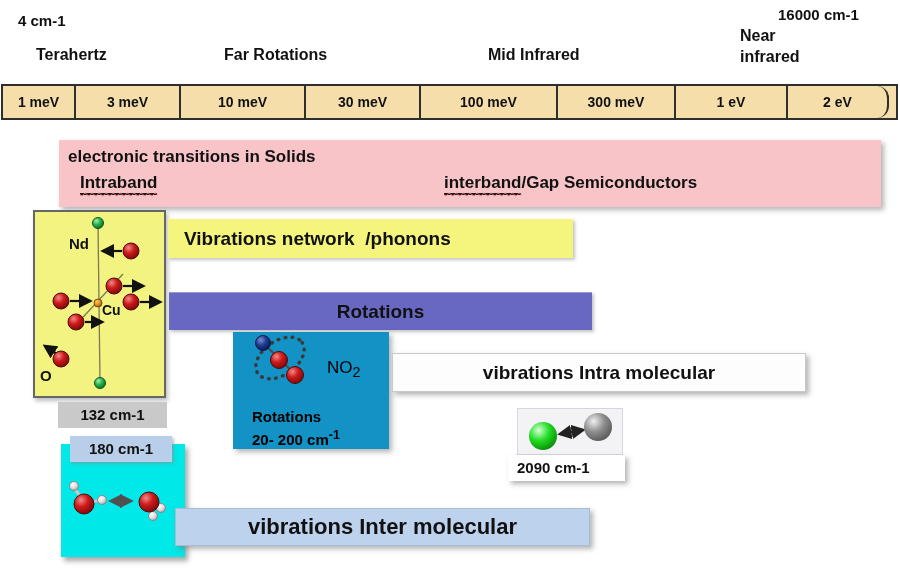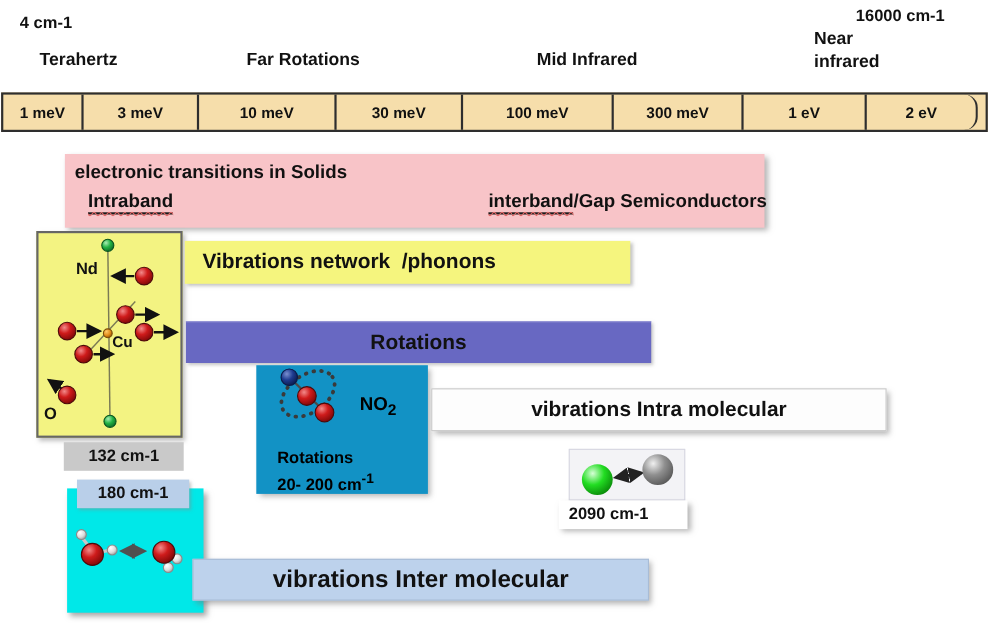--- a/index.html
+++ b/index.html
@@ -18,21 +18,21 @@
          border:2px solid #2e2e2e;background:#f6deab;box-sizing:border-box;}
   .scale .cell{border-right:2px solid #2e2e2e;display:flex;align-items:center;justify-content:center;
                font-size:14px;font-weight:bold;box-sizing:border-box;}
   .scale .cell:last-child{border-right:none;flex:1;}
 
   
   .bar{box-sizing:border-box;}
   .shadow{box-shadow:3px 3px 5px rgba(120,120,120,.55);}
   .shadow-sm{box-shadow:2px 2px 3px rgba(140,140,140,.5);}
 
-  .pink{left:59px;top:140px;width:636px;height:67px;background:#f8c4c8;}
+  .pink{left:59px;top:140px;width:822px;height:67px;background:#f8c4c8;}
   .pink .l1{position:absolute;left:9px;top:7px;font-size:17px;font-weight:bold;}
   .pink .l2{position:absolute;left:12px;top:33px;width:100%;height:26px;}
   .pink .intra{position:absolute;left:9px;top:0;font-size:17px;font-weight:bold;}
   .pink .inter{position:absolute;left:373px;top:0;font-size:17px;font-weight:bold;}
   .uline{border-bottom:2px solid #1a1a1a;padding-bottom:1px;
          text-decoration:underline wavy #e06666 1px;text-underline-offset:4px;}
 
   .phonons{left:168px;top:219px;width:405px;height:39px;background:#f5f57e;
            font-size:19px;font-weight:bold;line-height:39px;padding-left:16px;}
   .rotbar{left:169px;top:292px;width:423px;height:38px;background:#6868c2;border-top:1px solid #9a9ad8;
@@ -43,21 +43,21 @@
             font-size:22px;font-weight:bold;line-height:36px;text-align:center;}
 
   
   .crystal{left:33px;top:210px;width:133px;height:188px;background:#f3f382;border:2px solid #666;
            box-sizing:border-box;box-shadow:2px 3px 4px rgba(130,130,130,.5);}
   .freq-gray{left:58px;top:402px;width:109px;height:26px;background:#c9c9c9;
              font-size:15px;font-weight:bold;line-height:26px;text-align:center;}
 
   
   .no2box{left:233px;top:332px;width:156px;height:117px;background:#1292c5;}
-  .no2box .formula{position:absolute;left:94px;top:26px;font-size:17px;font-weight:bold;color:#000;}
+  .no2box .formula{position:absolute;left:94px;top:26px;font-size:17px;font-weight:normal;color:#000;}
   .no2box .cap1{position:absolute;left:19px;top:76px;font-size:15px;font-weight:bold;color:#000;}
   .no2box .cap2{position:absolute;left:19px;top:96px;font-size:15px;font-weight:bold;color:#000;}
 
   
   .diatomic{left:517px;top:408px;width:106px;height:47px;background:#f3f3f6;border:1px solid #d6d6e2;box-sizing:border-box;}
   .freq2090{left:508px;top:455px;width:117px;height:26px;background:#ffffff;
             font-size:15px;font-weight:bold;line-height:26px;padding-left:9px;box-sizing:border-box;}
 
   
   .cyanbox{left:61px;top:444px;width:124px;height:113px;background:#00e8e8;box-shadow:3px 4px 5px rgba(110,110,110,.6);}

